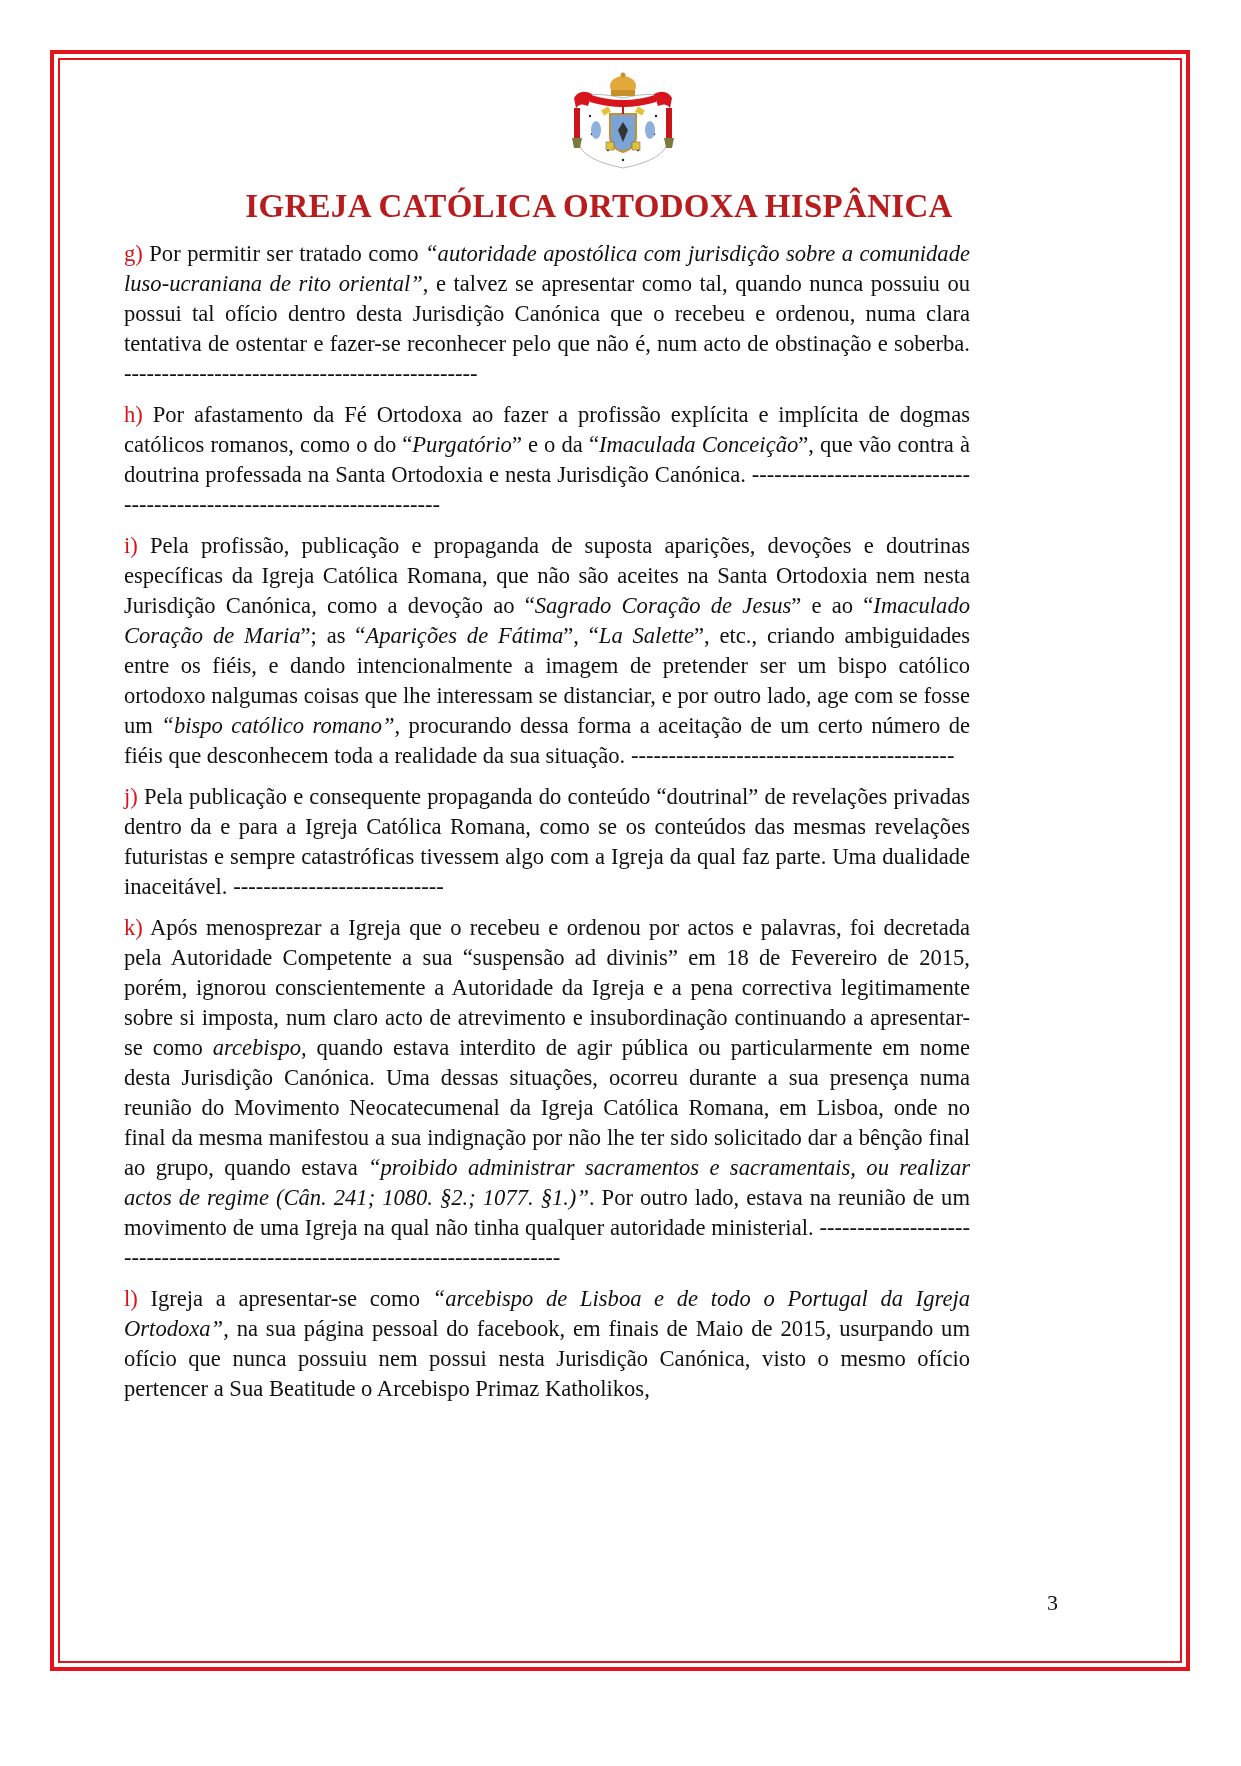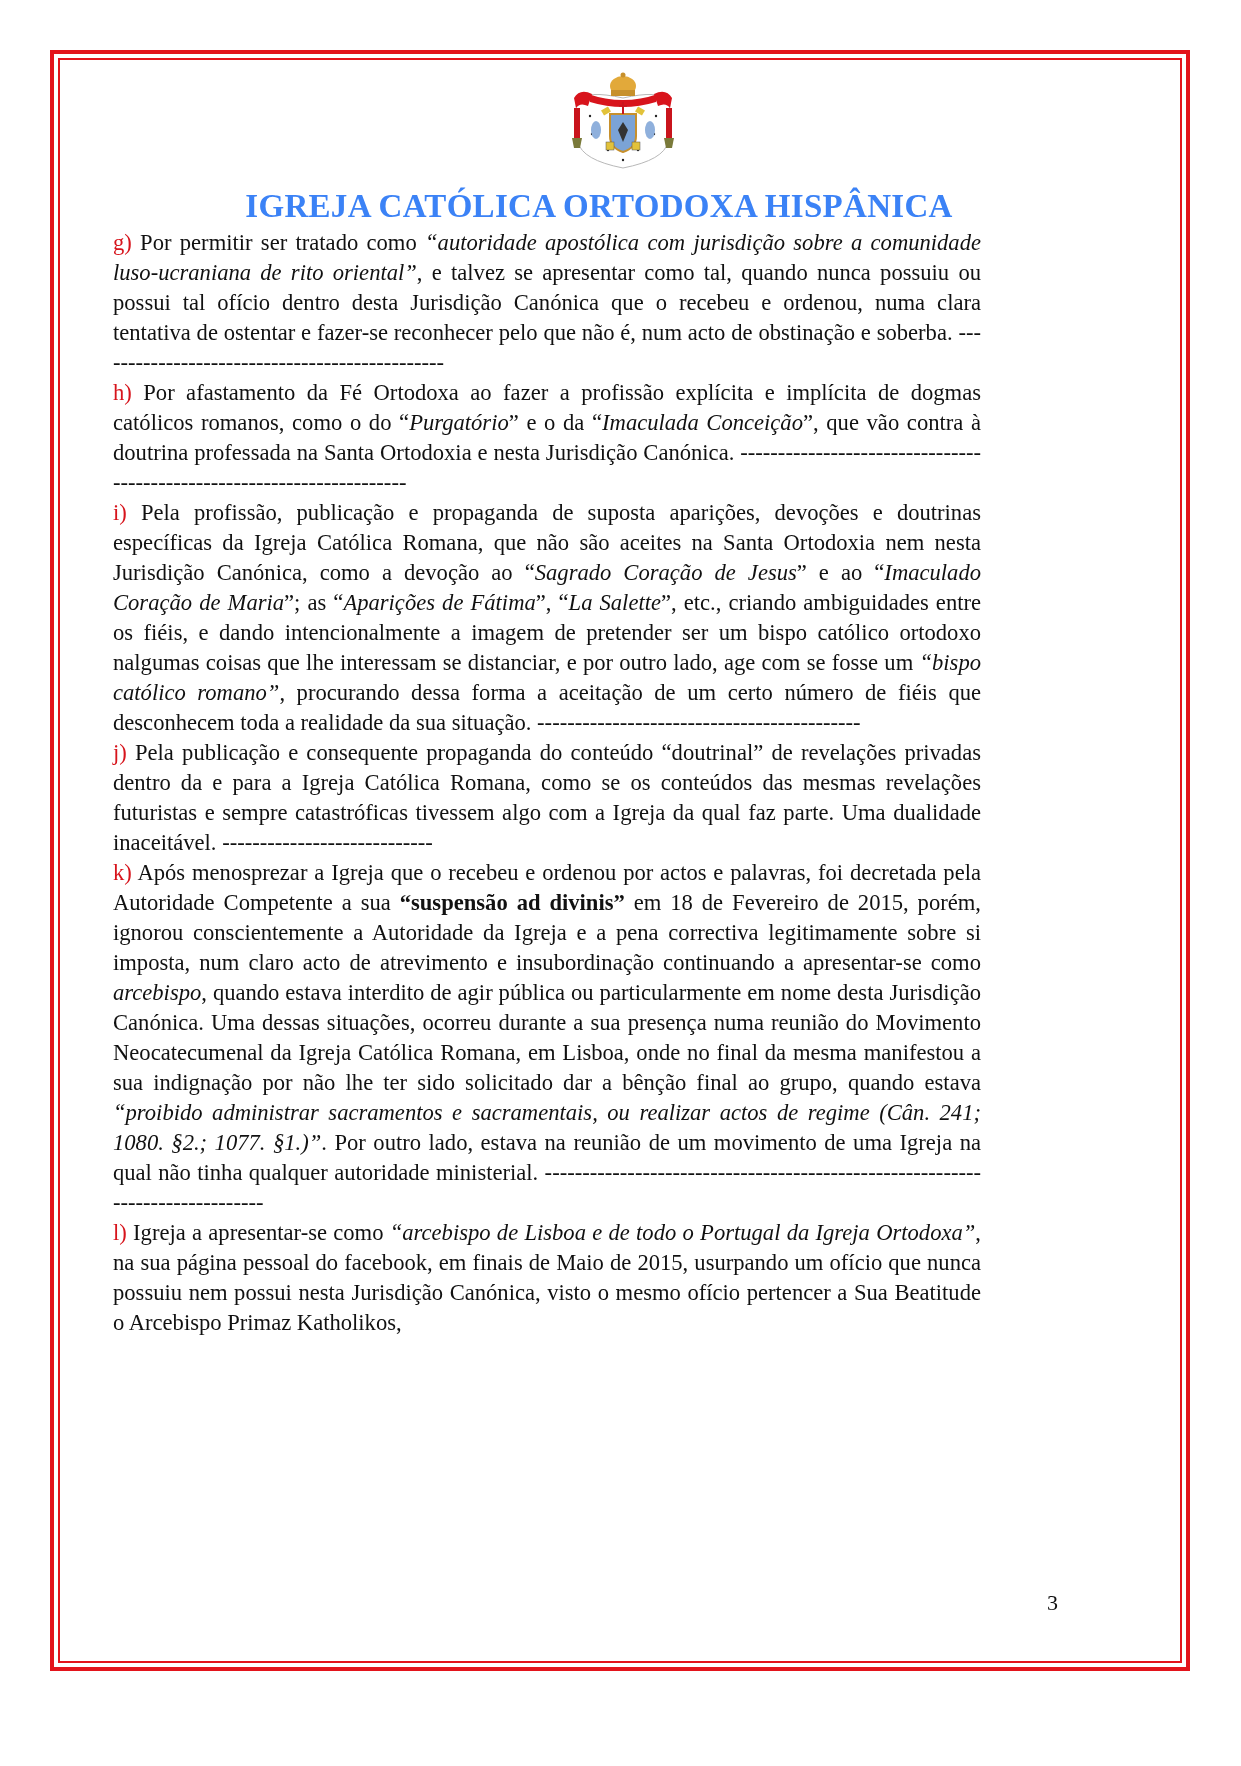--- a/index.html
+++ b/index.html
@@ -1,26 +1,26 @@
 <!DOCTYPE html>
 <html><head>
 <meta charset="utf-8">
 <style>
   html, body { margin: 0; padding: 0; background: #ffffff; }
   body { width: 1241px; height: 1766px; position: relative; overflow: hidden; font-family: "Liberation Serif", serif; color: #111; }
   .border-outer { position: absolute; left: 50px; top: 50px; width: 1132px; height: 1613px; border: 4px solid #e3141c; box-sizing: content-box; }
   .border-inner { position: absolute; left: 58px; top: 58px; width: 1120px; height: 1601px; border: 2px solid #e3141c; }
   .crest { position: absolute; left: 568px; top: 72px; width: 110px; height: 100px; }
-  .title { position: absolute; left: 0; top: 188px; width: 1198px; text-align: center; color: #3b82f6; font-weight: bold; font-size: 33px; letter-spacing: 0.3px; }
+  .title { position: absolute; left: 0; top: 188px; width: 1198px; text-align: center; color: #b91c1c; font-weight: bold; font-size: 33px; letter-spacing: 0.3px; }
   .body-text { position: absolute; left: 113px; top: 228px; width: 868px; font-size: 22.6px; line-height: 30px; text-align: justify; }
-  .body-text p { margin: 0; }
+  .body-text p { margin: 11px; }
   .item-letter { color: #d7141c; }
   .page-num { position: absolute; left: 1047px; top: 1590px; font-size: 22px; }
   em { font-style: italic; }
-  strong { font-weight: bold; }
+  strong { font-weight: normal; }
 </style>
 </head>
 <body>
 
 <div class="border-outer"></div>
 <div class="border-inner"></div>
 
 <div class="crest">
   <svg width="110" height="100" viewBox="0 0 110 100">
 

